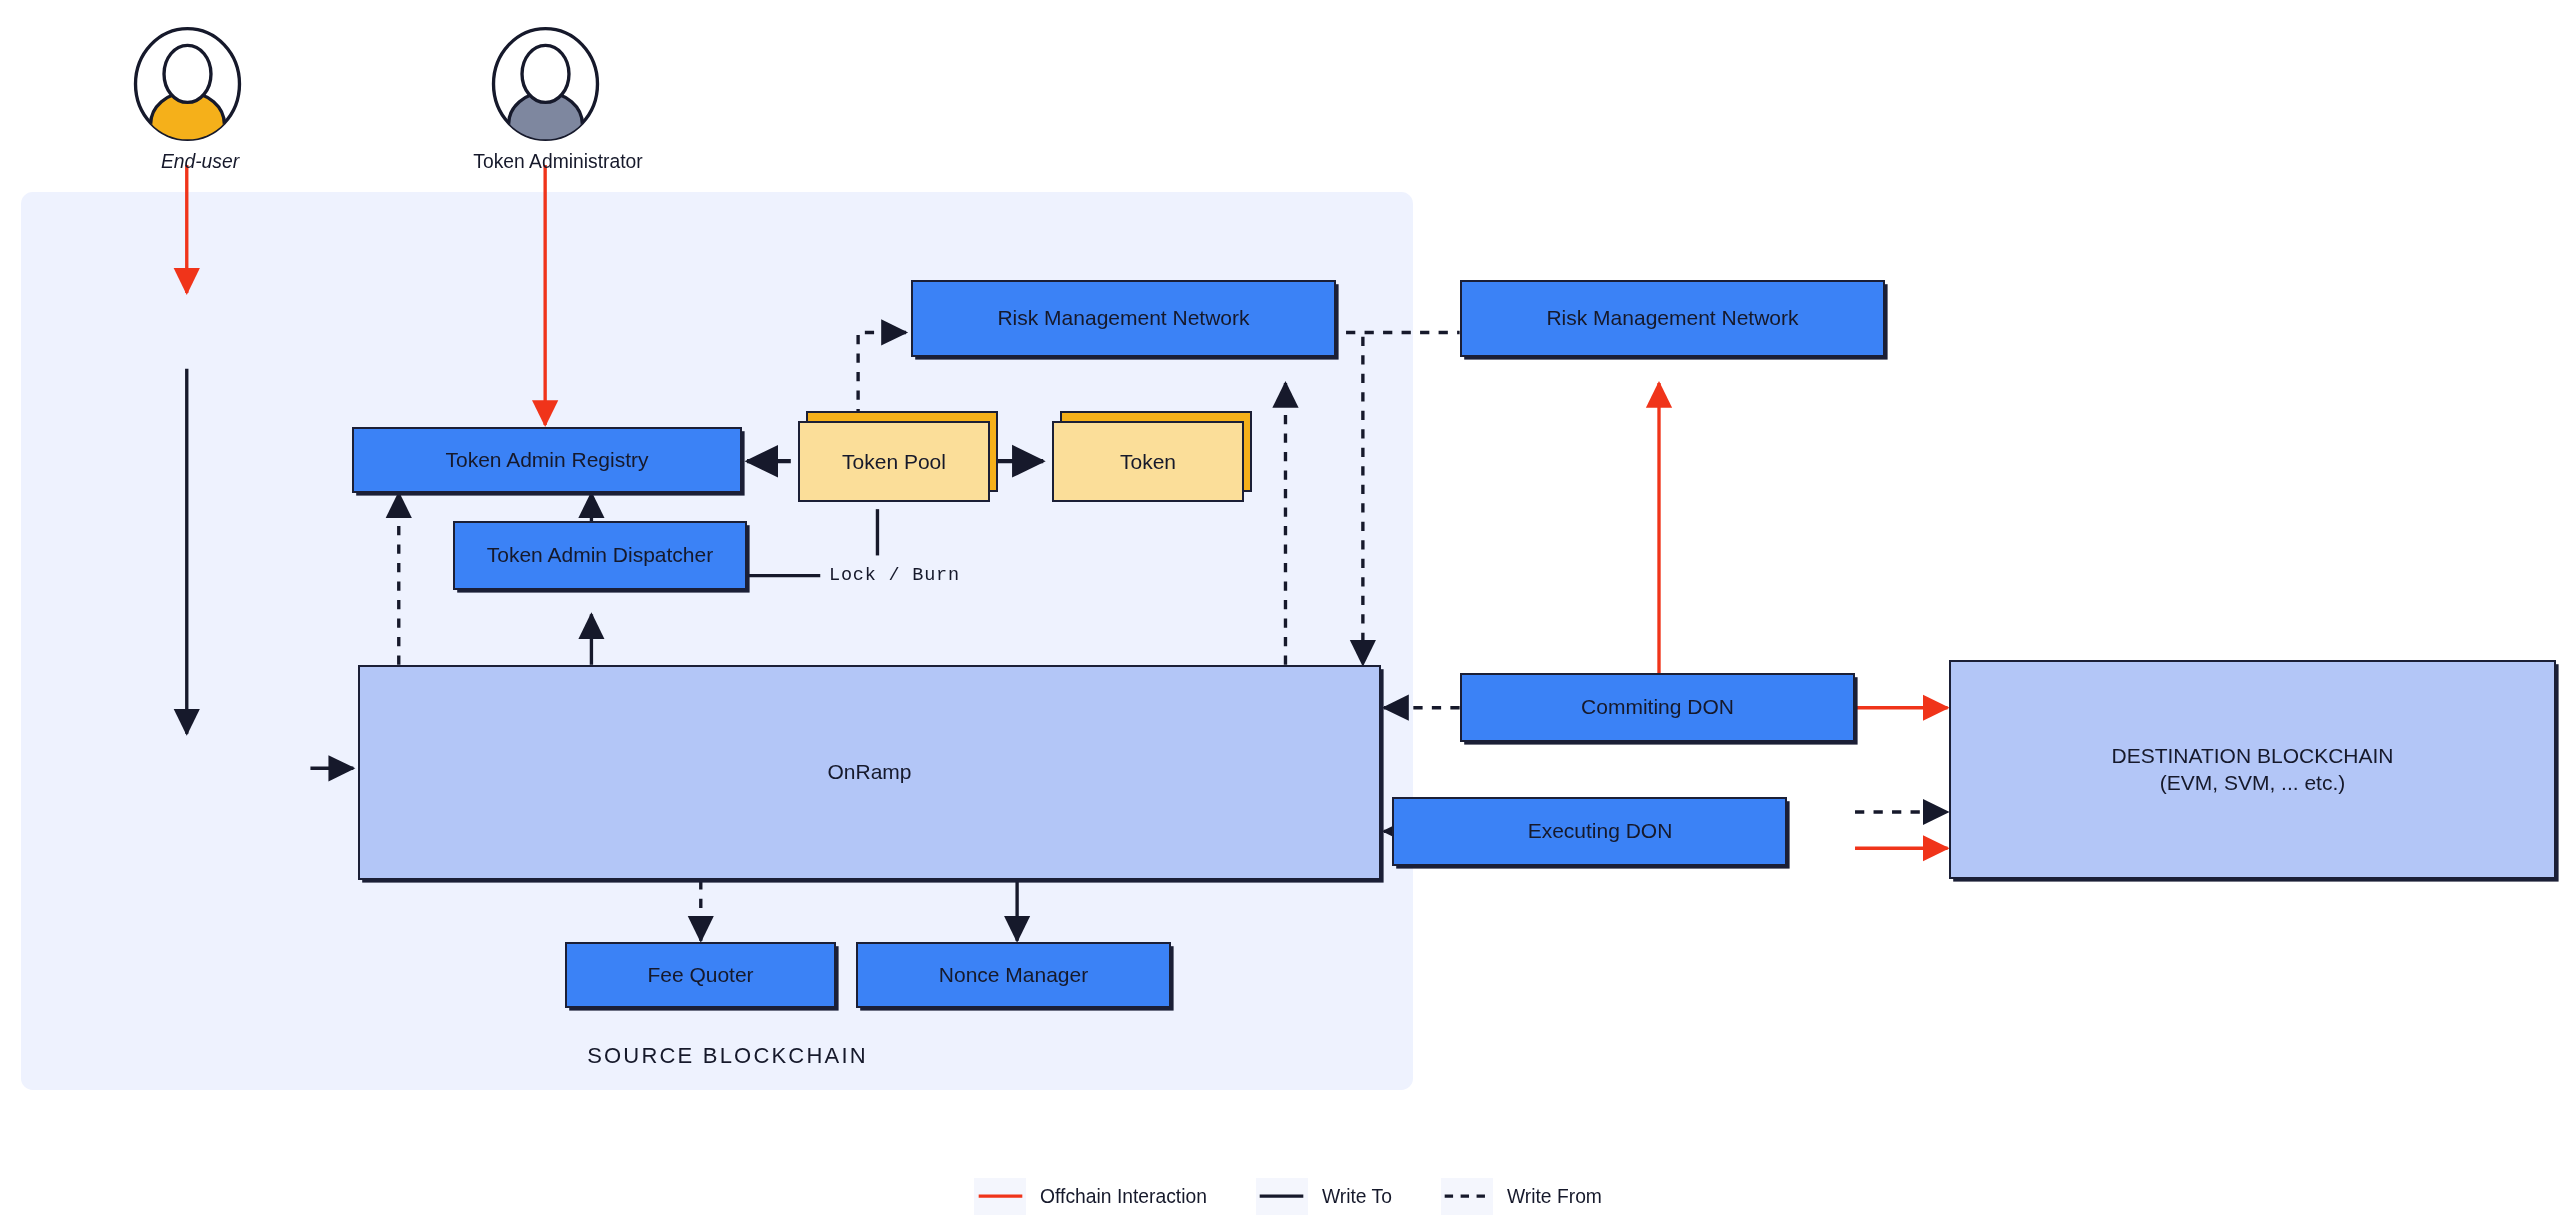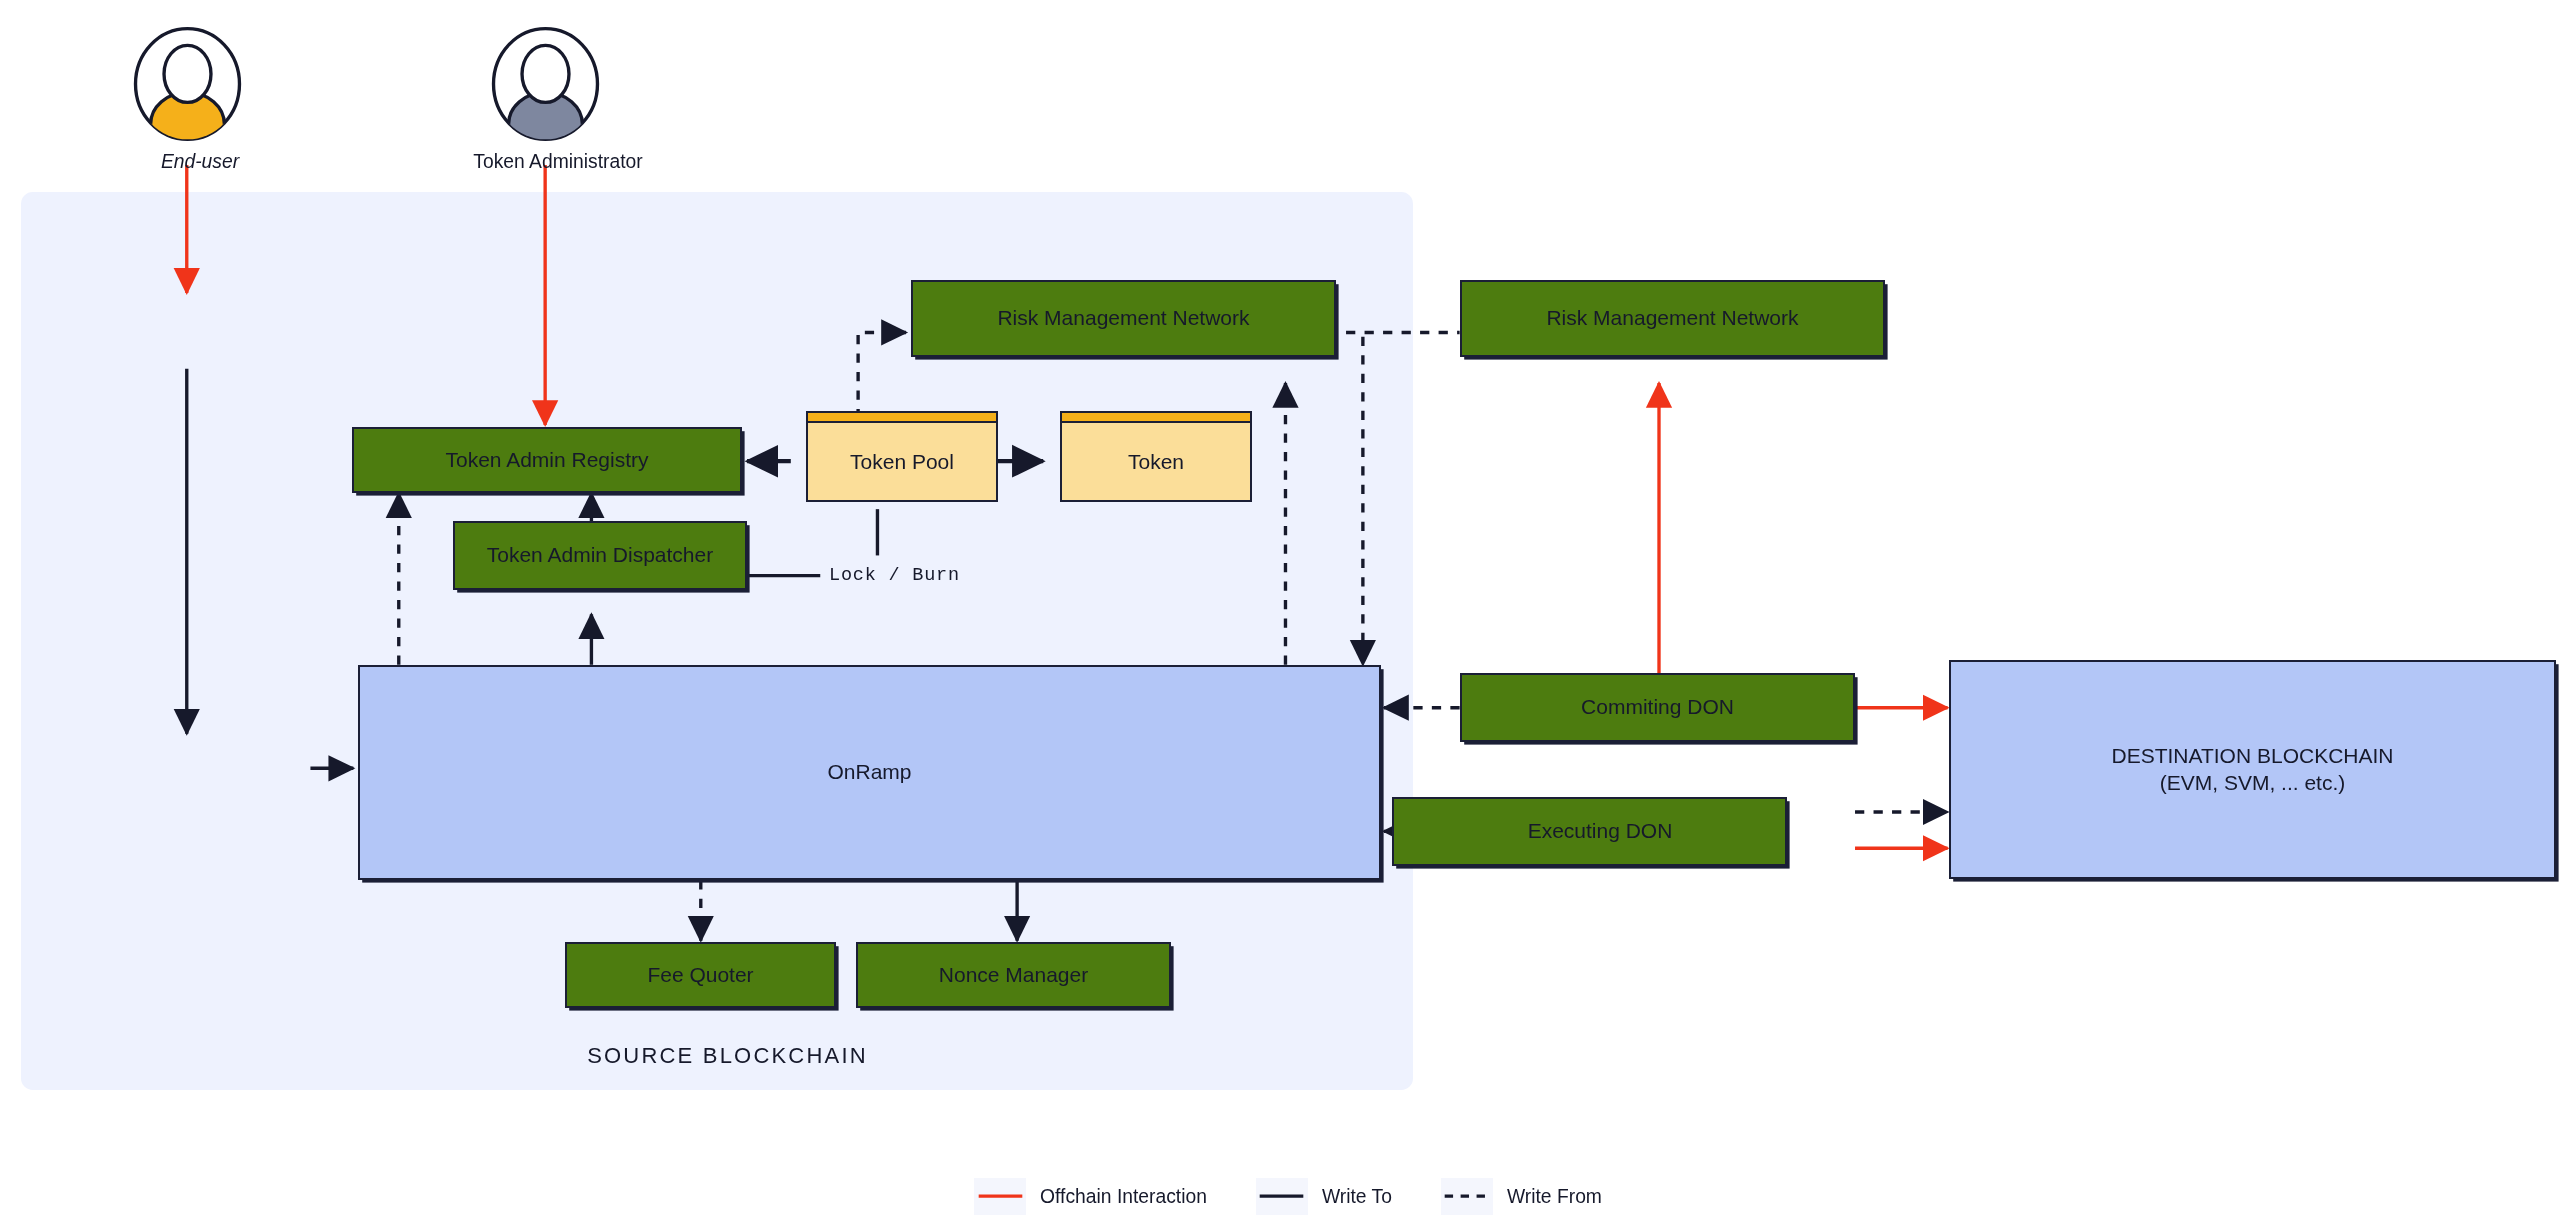--- a/index.html
+++ b/index.html
@@ -23,33 +23,33 @@
 
   
   .node{
     position:absolute;box-sizing:border-box;
     border:2.5px solid #1b1f36;
     display:flex;align-items:center;justify-content:center;
     text-align:center;line-height:1.25;
     color:#16192b;font-size:21px;font-weight:400;
     box-shadow:3.4px 3.4px 0 -0.8px #1b1f36;
   }
-  .blue{background:#4d7c0f;}
+  .blue{background:#3b82f6;}
   .blue-deep{background:#B3C6F7;}
   .gold{background:#FBDE99;}
   .router{background:#0B3CE3;color:#ffffff;}
 
   
   .stack{position:absolute;}
   .stack .back{
     position:absolute;left:11.8px;top:-10px;width:100%;height:100%;
     box-sizing:border-box;background:#F5B01A;border:2.5px solid #1b1f36;
   }
   .stack .front{
-    position:absolute;left:12px;top:0;width:100%;height:100%;
+    position:absolute;left:4px;top:0;width:100%;height:100%;
     box-sizing:border-box;background:#FBDE99;border:2.5px solid #1b1f36;
     display:flex;align-items:center;justify-content:center;
     font-size:21px;color:#16192b;
   }
 
   
   .actor{position:absolute;}
   .actor .glyph{position:absolute;left:0;top:0;}
   .actor .caption{
     position:absolute;left:-59px;width:252px;text-align:center;

